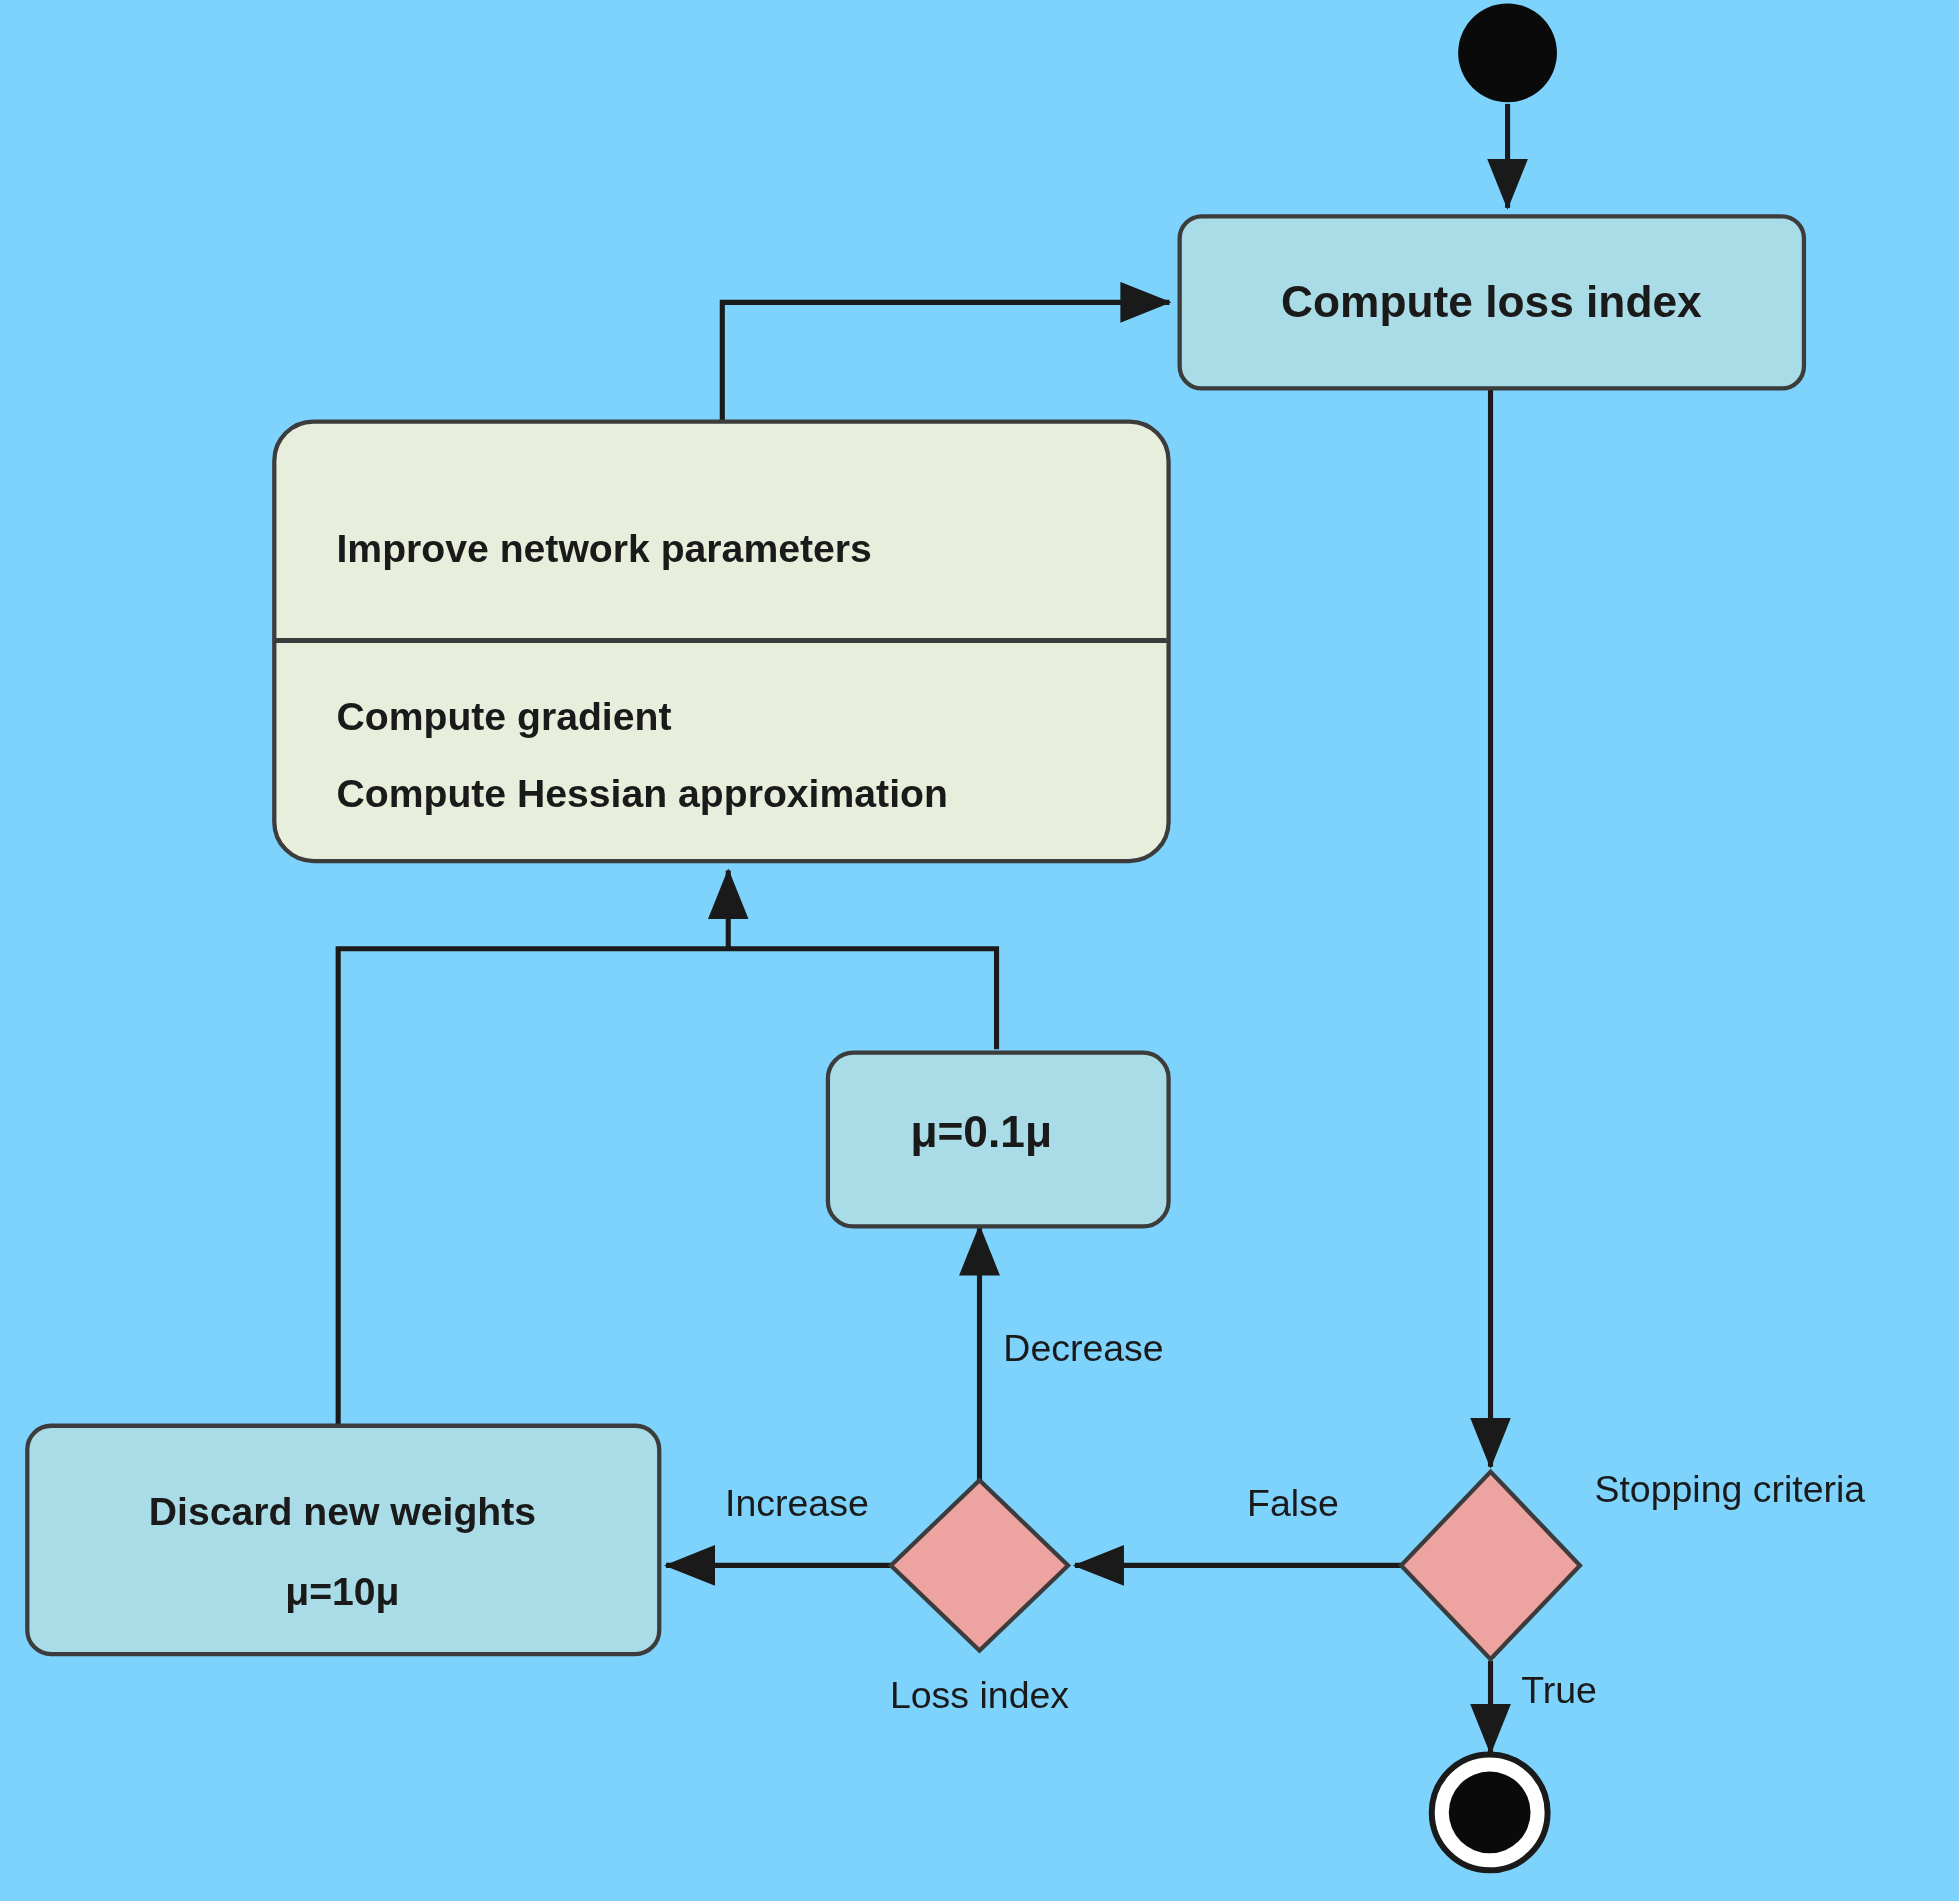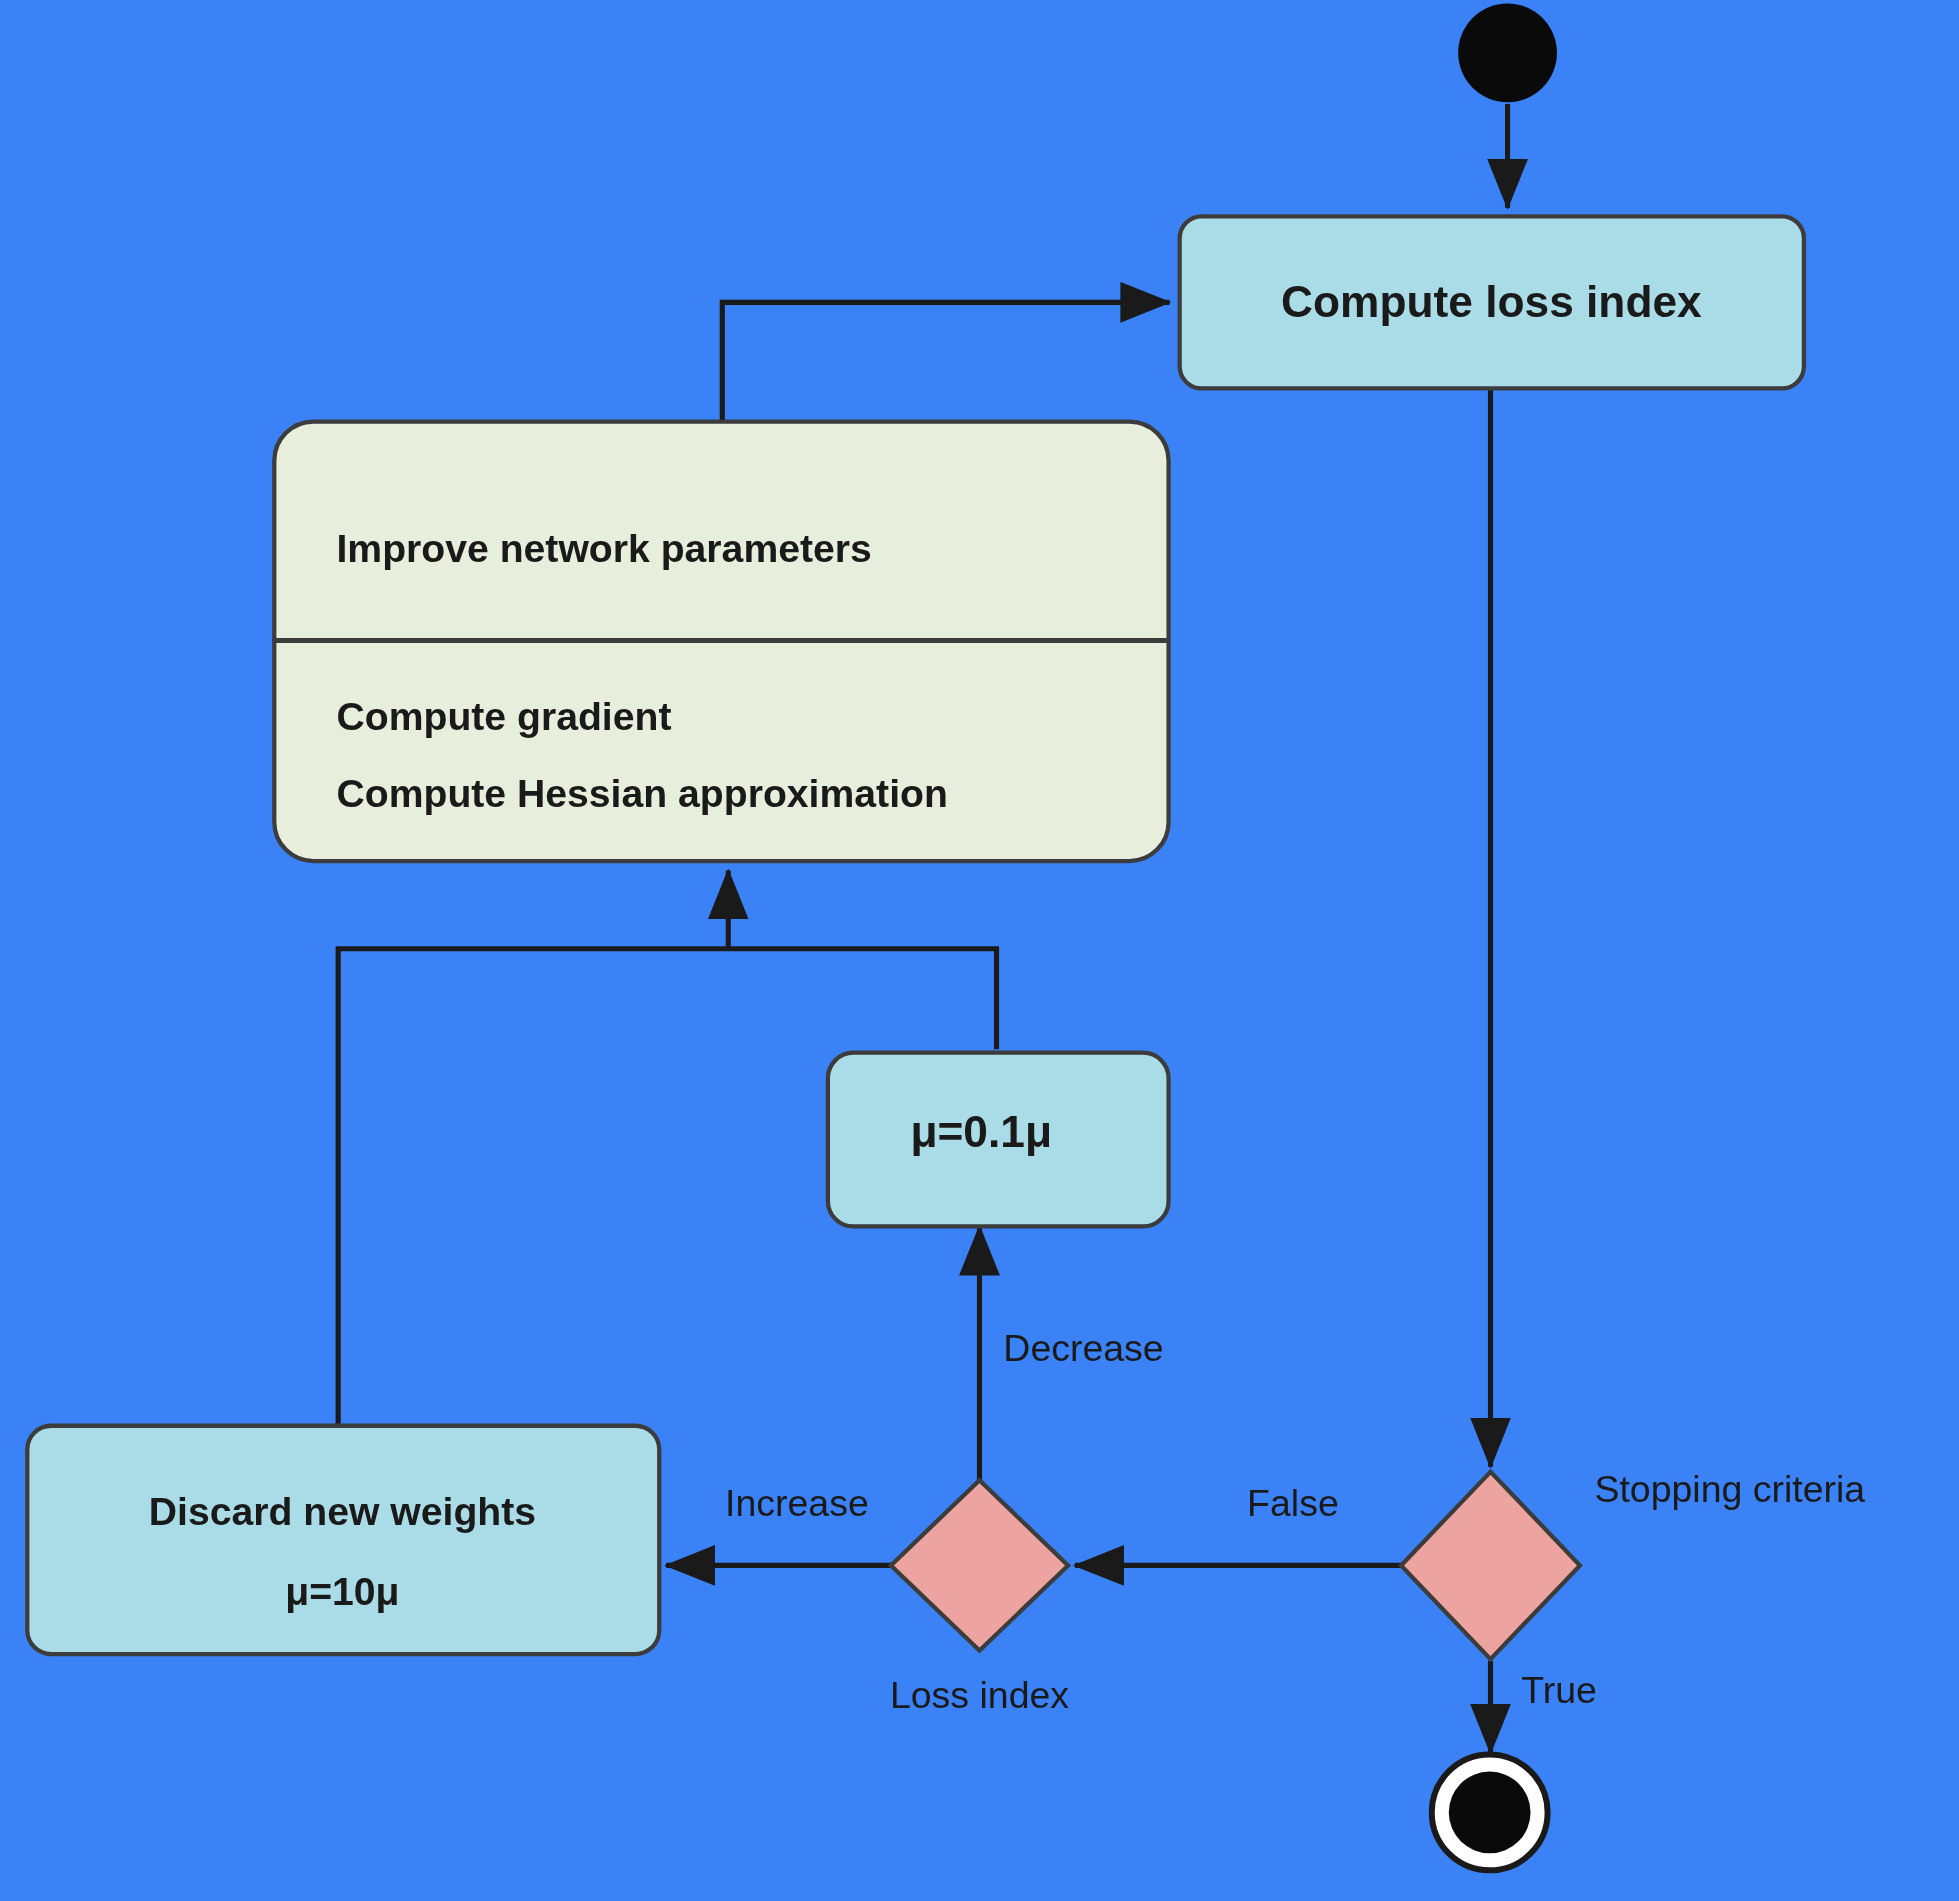--- a/index.html
+++ b/index.html
@@ -10,21 +10,21 @@
   body {
     width: 1959px;
     height: 1901px;
     font-family: "Liberation Sans", sans-serif;
     overflow: hidden;
   }
   #diagram-root {
     position: relative;
     width: 1959px;
     height: 1901px;
-    background: #3b82f6;
+    background: #7dd3fc;
   }
   svg.canvas {
     position: absolute;
     top: 0;
     left: 0;
     width: 1959px;
     height: 1901px;
     display: block;
   }
   .node-text {

